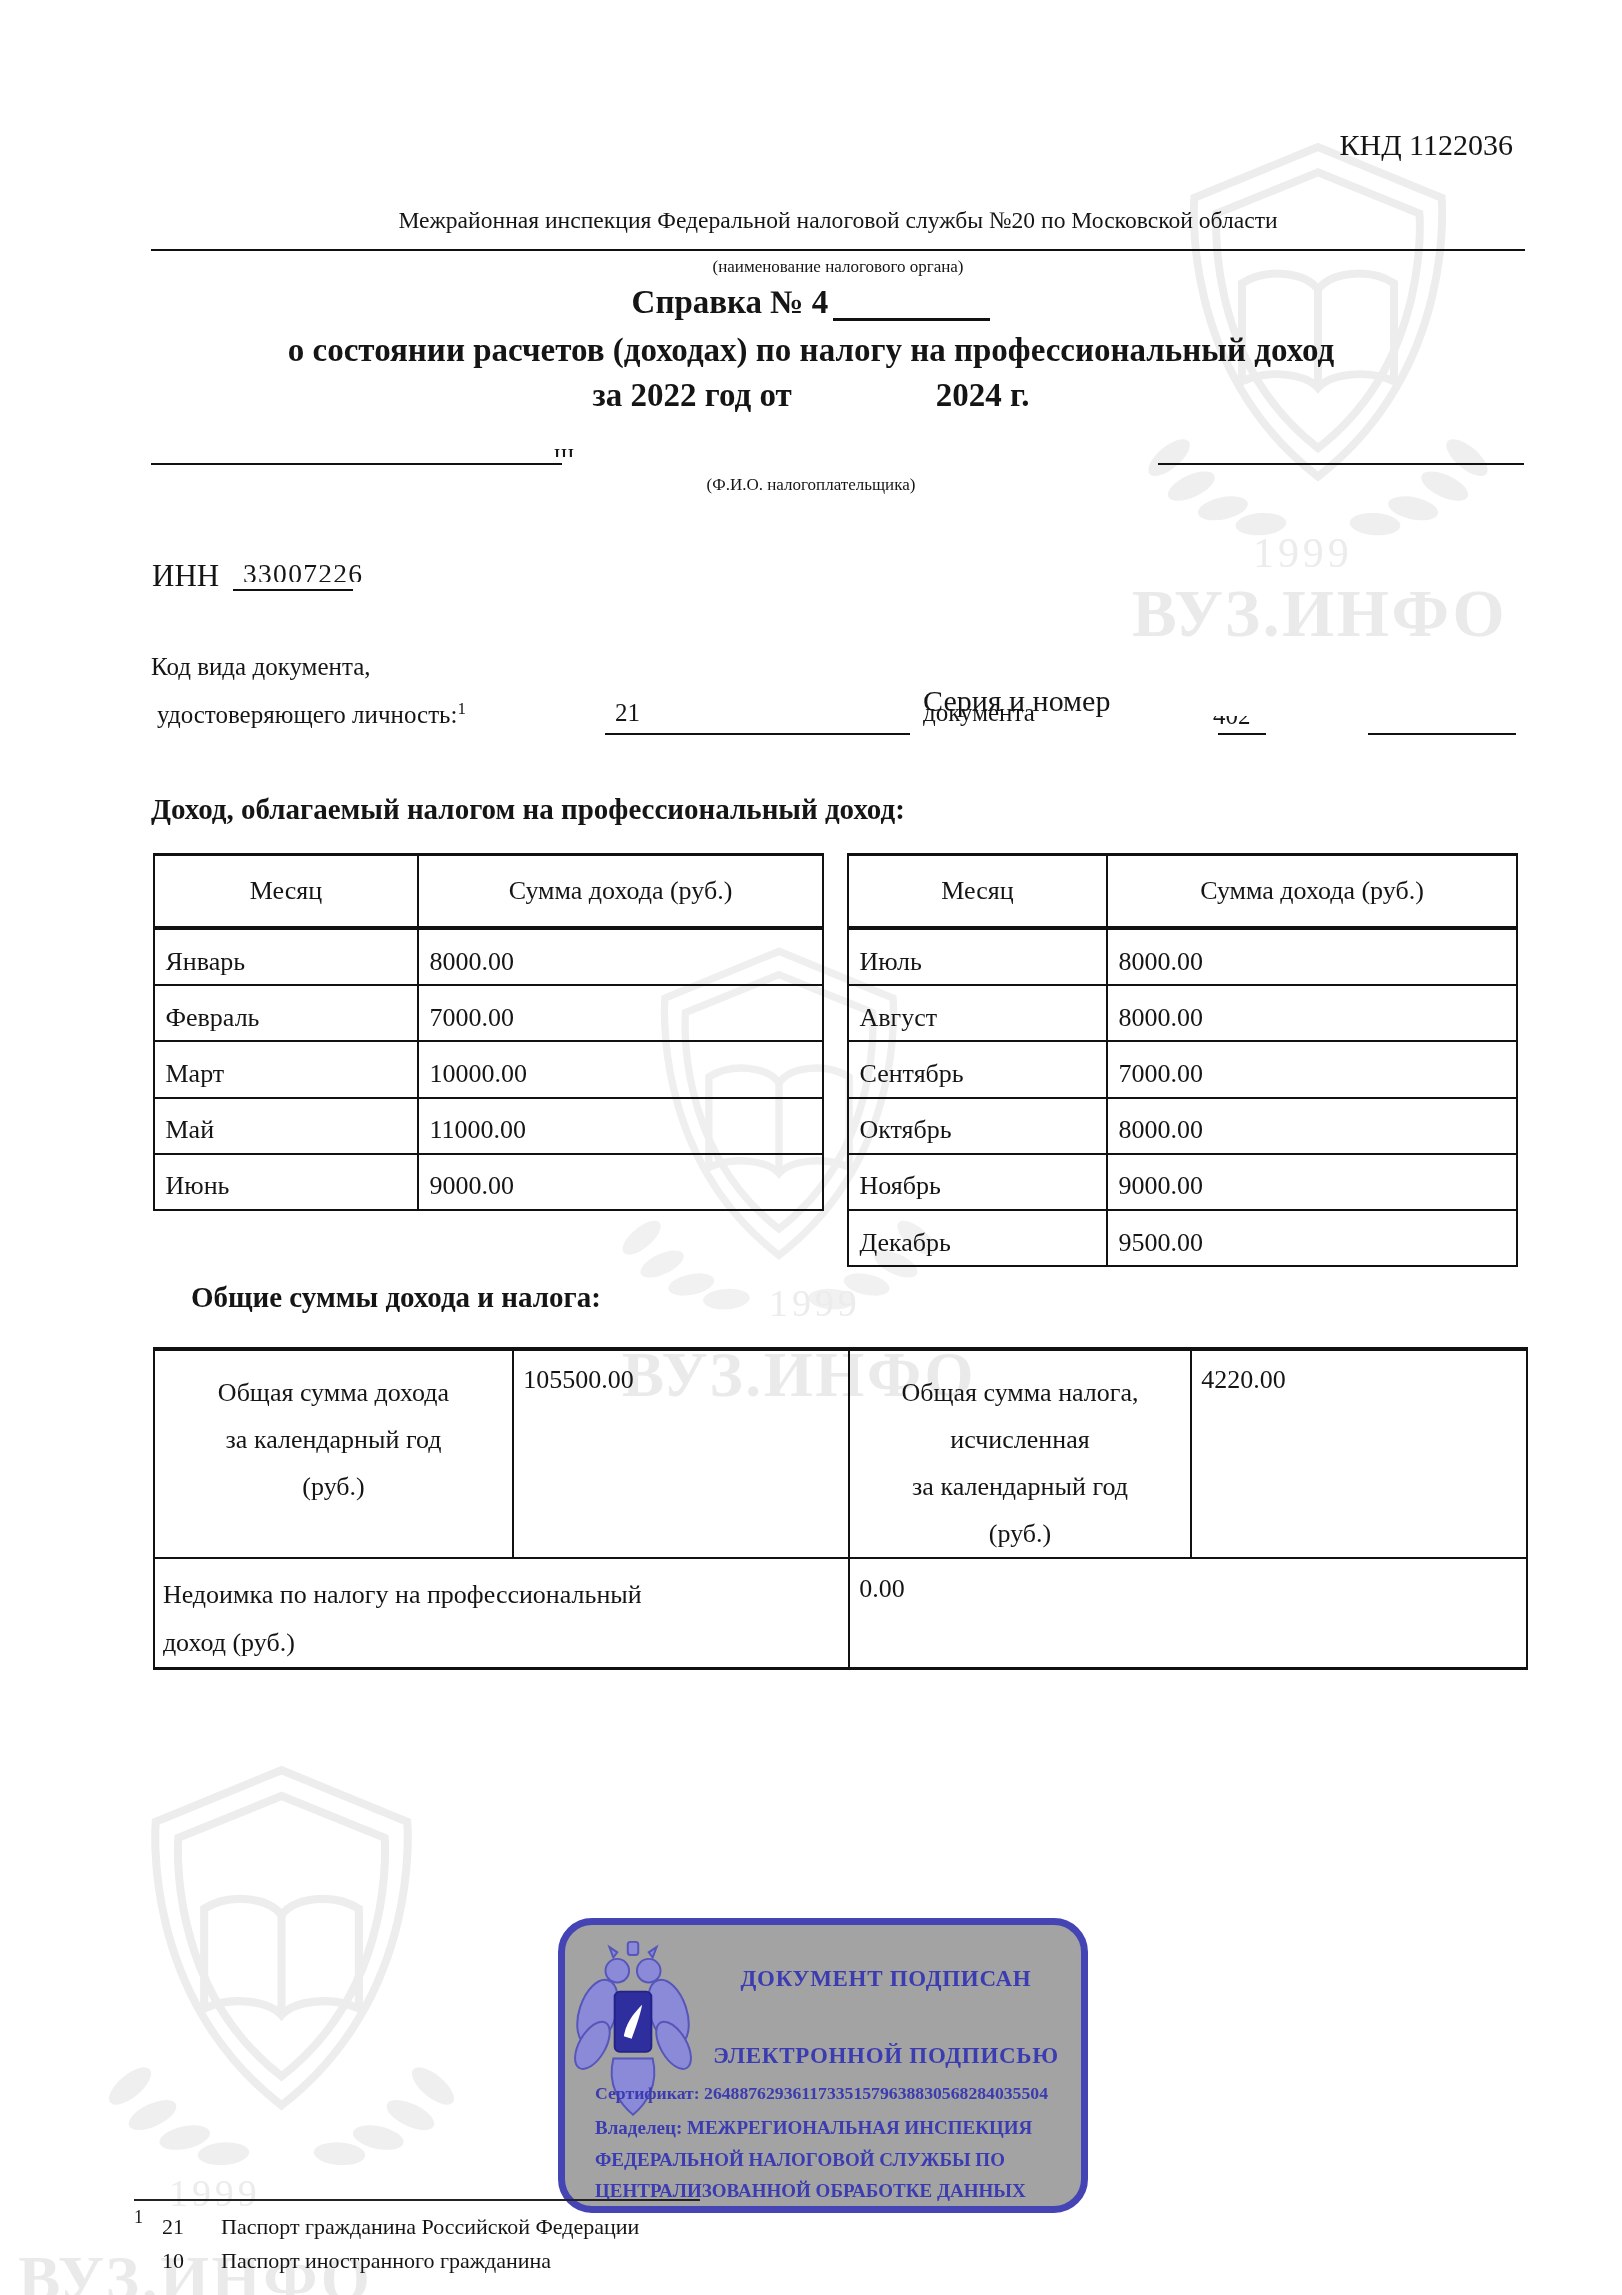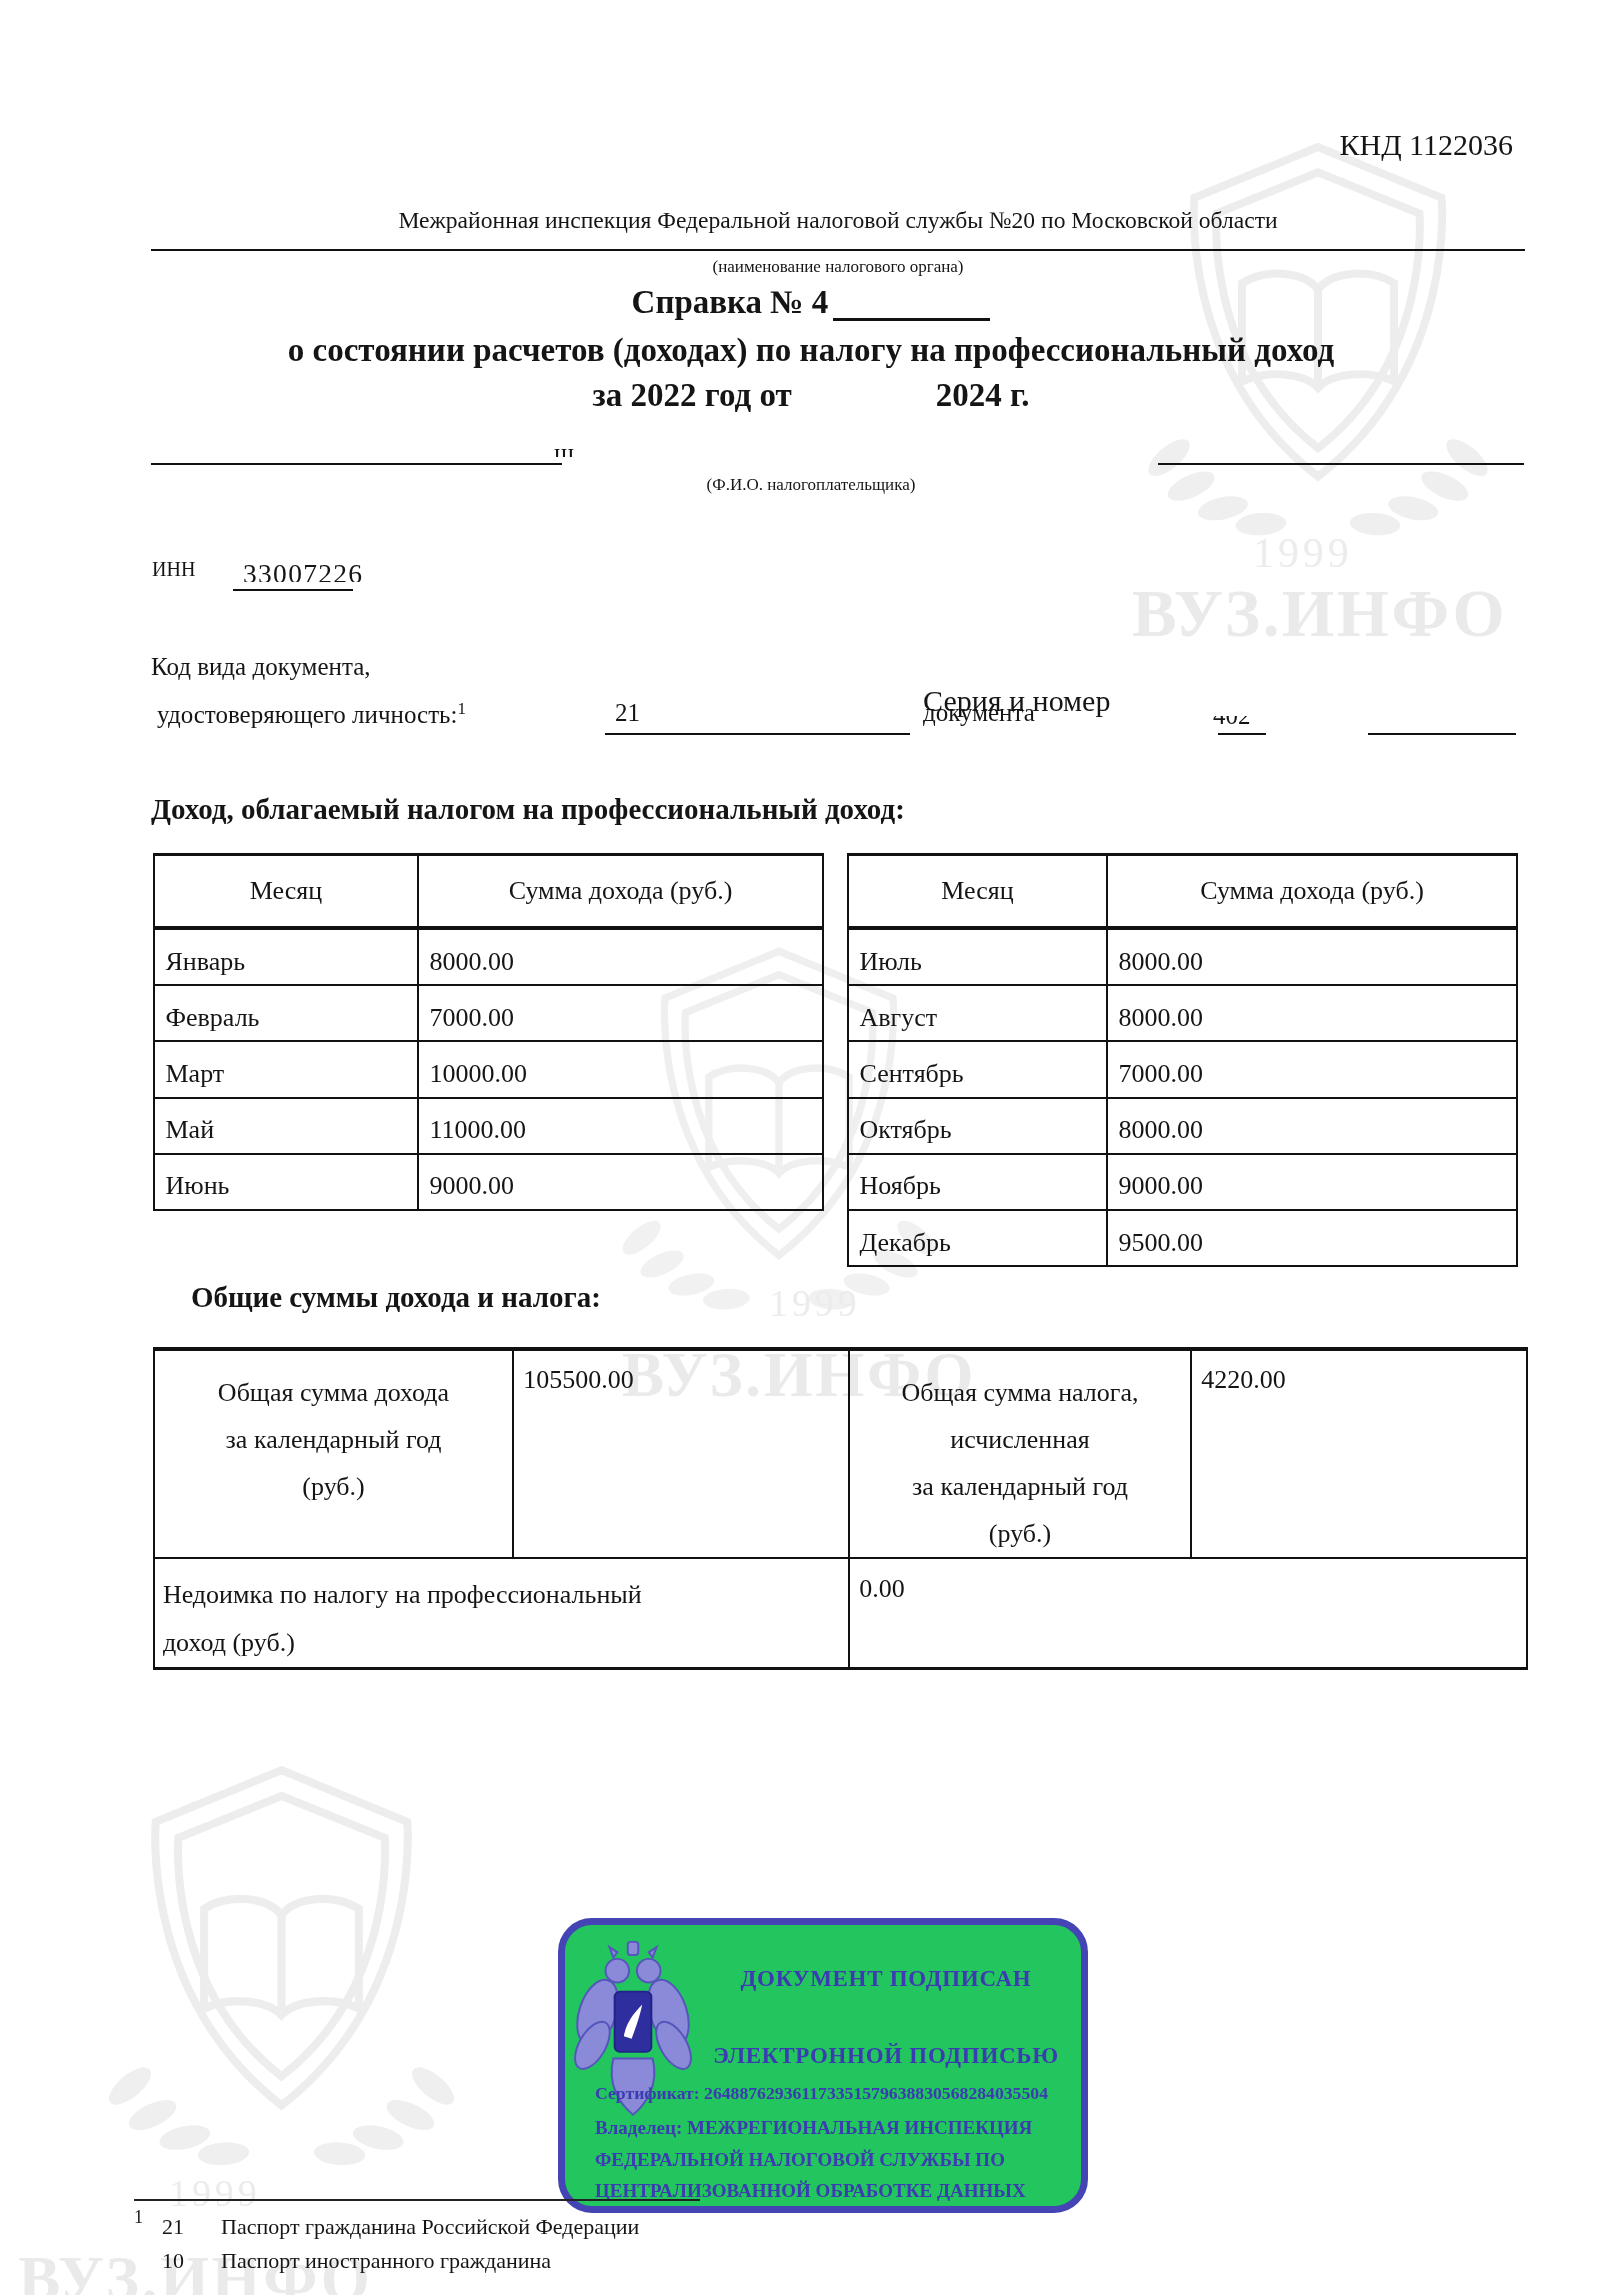--- a/index.html
+++ b/index.html
@@ -27,21 +27,21 @@
   .title1{top:284px;left:0;width:1622px;display:flex;justify-content:center;align-items:flex-end;font-size:33px;font-weight:bold;}
   .title1 .blank{display:inline-block;width:157px;border-bottom:3.9px solid #111;height:34px;margin-left:5.2px;}
   .title2{top:332px;left:0;width:1622px;text-align:center;font-size:33px;font-weight:bold;}
   .title3{top:377px;left:0;width:1622px;display:flex;justify-content:center;gap:144px;font-size:33px;font-weight:bold;}
 
   .name-line-left{top:463px;left:151px;width:411px;border-top:2.6px solid #111;}
   .name-line-right{top:463px;left:1158px;width:366px;border-top:2.6px solid #111;}
   .name-remnant{top:440px;left:554px;height:17px;overflow:hidden;font-size:26px;line-height:26px;}
   .fio-caption{top:475px;left:0;width:1622px;text-align:center;font-size:17px;}
 
-  .inn-label{top:558px;left:152px;font-size:20px;}
+  .inn-label{top:558px;left:152px;font-size:31px;}
   .inn-value{top:558px;left:243px;height:23.6px;overflow:hidden;font-size:27.5px;line-height:31px;letter-spacing:1.3px;}
   .inn-rule{top:589px;left:233px;width:120px;border-top:2.6px solid #111;}
 
   .doccode-l1{top:653px;left:151px;font-size:25px;}
   .doccode-l2{top:699px;left:157px;font-size:25px;}
   .doccode-l2 sup{font-size:17px;}
   .doccode-value{top:699px;left:615px;font-size:25px;}
   .doccode-rule{top:733px;left:605px;width:305px;border-top:2.6px solid #111;}
   .series-l1{top:684px;left:923px;font-size:30px;}
   .series-l2{top:699px;left:923px;font-size:25px;}
@@ -68,21 +68,21 @@
   
   .totals-table{position:absolute;top:1347px;left:153px;width:1365px;}
   .totals-table td{border:2.6px solid #111;font-size:26px;padding:0;vertical-align:top;}
   .totals-table tr.r1 td{height:185px;border-top:4.6px solid #111;}
   .totals-table tr.r2 td{height:90px;border-bottom:3.9px solid #111;}
   .cell-label-center{display:flex;flex-direction:column;justify-content:flex-start;align-items:center;padding-top:18.3px;line-height:47px;text-align:center;}
   .cell-value{padding:14.4px 0 0 9.2px;}
   .cell-label-left{padding:11.8px 0 0 7.9px;line-height:48px;}
 
   
-  .stamp{top:1918px;left:558px;width:516px;height:281px;border:7.2px solid #4444b4;border-radius:34px;background:#22c55e;}
+  .stamp{top:1918px;left:558px;width:516px;height:281px;border:7.2px solid #4444b4;border-radius:34px;background:#a3a3a3;}
   .stamp-text{position:absolute;color:#3b3bb2;font-weight:bold;}
   .stamp-title1{top:41px;left:131px;width:380px;text-align:center;font-size:23px;letter-spacing:0.7px;}
   .stamp-title2{top:118px;left:131px;width:380px;text-align:center;font-size:23px;letter-spacing:0.7px;}
   .stamp-cert{top:158px;left:30px;font-size:17.7px;}
   .stamp-own1{top:192px;left:30px;font-size:19px;}
   .stamp-own2{top:224px;left:30px;font-size:19px;}
   .stamp-own3{top:255px;left:30px;font-size:19px;}
 
   
   .foot-rule{top:2199px;left:134px;width:566px;border-top:2px solid #222;}

